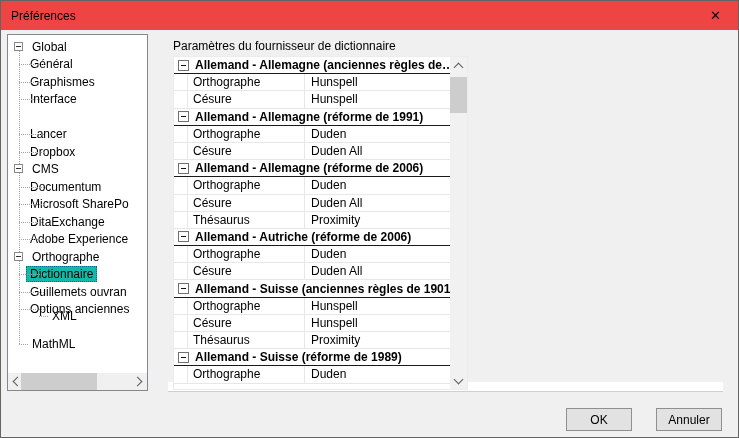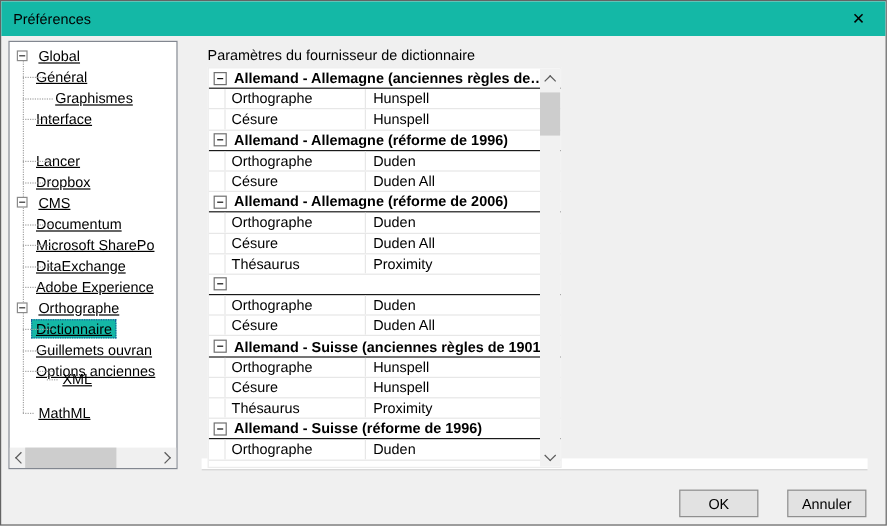--- a/index.html
+++ b/index.html
@@ -2,29 +2,29 @@
 <html><head>
 <meta charset="utf-8">
 <style>
   html,body{margin:0;padding:0;}
   body{
     width:739px;height:438px;position:relative;overflow:hidden;
     background:#f0f0f0;box-sizing:border-box;border:1px solid #646464;
     font-family:"Liberation Sans","DejaVu Sans",sans-serif;font-size:12px;color:#000;
   }
   
-  #titlebar{position:absolute;left:0;top:0;width:737px;height:29px;background:#14b8a6;display:flex;align-items:center;}
+  #titlebar{position:absolute;left:0;top:0;width:737px;height:29px;background:#ef4444;display:flex;align-items:center;}
   #title-text{padding-left:10px;}
   #close-btn{position:absolute;right:0;top:0;width:45px;height:29px;display:flex;align-items:center;justify-content:center;font-size:13px;cursor:default;}
   
   #tree-panel{position:absolute;left:6px;top:33px;width:141px;height:357px;background:#fff;border:1px solid #828790;box-sizing:border-box;overflow:hidden;}
   #tree-inner{position:absolute;left:0;top:0;right:0;bottom:17px;overflow:hidden;}
   #tree-guide{position:absolute;left:11px;top:12px;height:297px;border-left:1px dotted #a3a3a3;}
   .trow{position:absolute;left:0;right:0;height:17.5px;display:flex;align-items:center;white-space:nowrap;}
-  .trow .tlabel{padding:0 3px;line-height:14px;border:1px dotted transparent;text-decoration:underline;}
+  .trow .tlabel{padding:0 3px;line-height:14px;border:1px dotted transparent;}
   .lvl0 .tlabel{margin-left:20px;}
   .lvl1 .tlabel{margin-left:18px;}
   .lvl1::before{content:'';position:absolute;left:11px;top:50%;width:25px;border-top:1px dotted #a3a3a3;}
   .lvl0.noexp::before{content:'';position:absolute;left:11px;top:50%;width:9px;border-top:1px dotted #a3a3a3;}
   .ebox{position:absolute;left:6px;top:50%;margin-top:-5px;width:9px;height:9px;background:#fff;border:1px solid #8a8a8a;box-sizing:border-box;}
   .ebox::before{content:'';position:absolute;left:1px;right:1px;top:3px;height:1px;background:#333;}
   
   #tree-hscroll{position:absolute;left:0;right:0;bottom:0;height:17px;background:#f0f0f0;}
   .sbtn{position:absolute;width:17px;height:17px;display:flex;align-items:center;justify-content:center;}
   #hs-left{left:0;top:0;} #hs-right{right:0;top:0;}
@@ -70,21 +70,21 @@
   <div id="tree-inner">
     <div id="tree-guide"></div>
 
   <div class="trow lvl0" style="top: 3px;">
         <span class="ebox"></span>
         <span class="tlabel">Global</span>
       </div>
       <div class="trow lvl1" style="top: 20.5px;">
         <span class="tlabel">Général</span>
       </div>
-      <div class="trow lvl1" style="top: 38px; padding-left: 16px;">
+      <div class="trow lvl1" style="top: 38px;">
         <span class="tlabel">Graphismes</span>
       </div>
       <div class="trow lvl1" style="top: 55.5px;">
         <span class="tlabel">Interface</span>
       </div>
       <div class="trow lvl1" style="top: 90.5px;">
         <span class="tlabel">Lancer</span>
       </div>
       <div class="trow lvl1" style="top: 108px;">
         <span class="tlabel">Dropbox</span>
@@ -152,21 +152,21 @@
         <span class="clabel">Orthographe</span>
         <span class="cvalue">Hunspell</span>
       </div>
       <div class="lrow detail">
         <span class="ind"></span>
         <span class="clabel">Césure</span>
         <span class="cvalue">Hunspell</span>
       </div>
       <div class="lrow ghead">
         <span class="gbox"></span>
-        <span class="gtitle">Allemand - Allemagne (réforme de 1996)</span>
+        <span class="gtitle">Allemand - Allemagne (réforme de 1991)</span>
       </div>
       <div class="lrow detail">
         <span class="ind"></span>
         <span class="clabel">Orthographe</span>
         <span class="cvalue">Duden</span>
       </div>
       <div class="lrow detail">
         <span class="ind"></span>
         <span class="clabel">Césure</span>
         <span class="cvalue">Duden All</span>
@@ -185,20 +185,21 @@
         <span class="clabel">Césure</span>
         <span class="cvalue">Duden All</span>
       </div>
       <div class="lrow detail">
         <span class="ind"></span>
         <span class="clabel">Thésaurus</span>
         <span class="cvalue">Proximity</span>
       </div>
       <div class="lrow ghead">
         <span class="gbox"></span>
+        <span class="gtitle">Allemand - Autriche (réforme de 2006)</span>
       </div>
       <div class="lrow detail">
         <span class="ind"></span>
         <span class="clabel">Orthographe</span>
         <span class="cvalue">Duden</span>
       </div>
       <div class="lrow detail">
         <span class="ind"></span>
         <span class="clabel">Césure</span>
         <span class="cvalue">Duden All</span>
@@ -217,21 +218,21 @@
         <span class="clabel">Césure</span>
         <span class="cvalue">Hunspell</span>
       </div>
       <div class="lrow detail">
         <span class="ind"></span>
         <span class="clabel">Thésaurus</span>
         <span class="cvalue">Proximity</span>
       </div>
       <div class="lrow ghead">
         <span class="gbox"></span>
-        <span class="gtitle">Allemand - Suisse (réforme de 1996)</span>
+        <span class="gtitle">Allemand - Suisse (réforme de 1989)</span>
       </div>
       <div class="lrow detail">
         <span class="ind"></span>
         <span class="clabel">Orthographe</span>
         <span class="cvalue">Duden</span>
       </div>
     </div>
   <div id="list-vscroll">
     <div class="sbtn" id="vs-up">
         <span class="chev up"></span>

